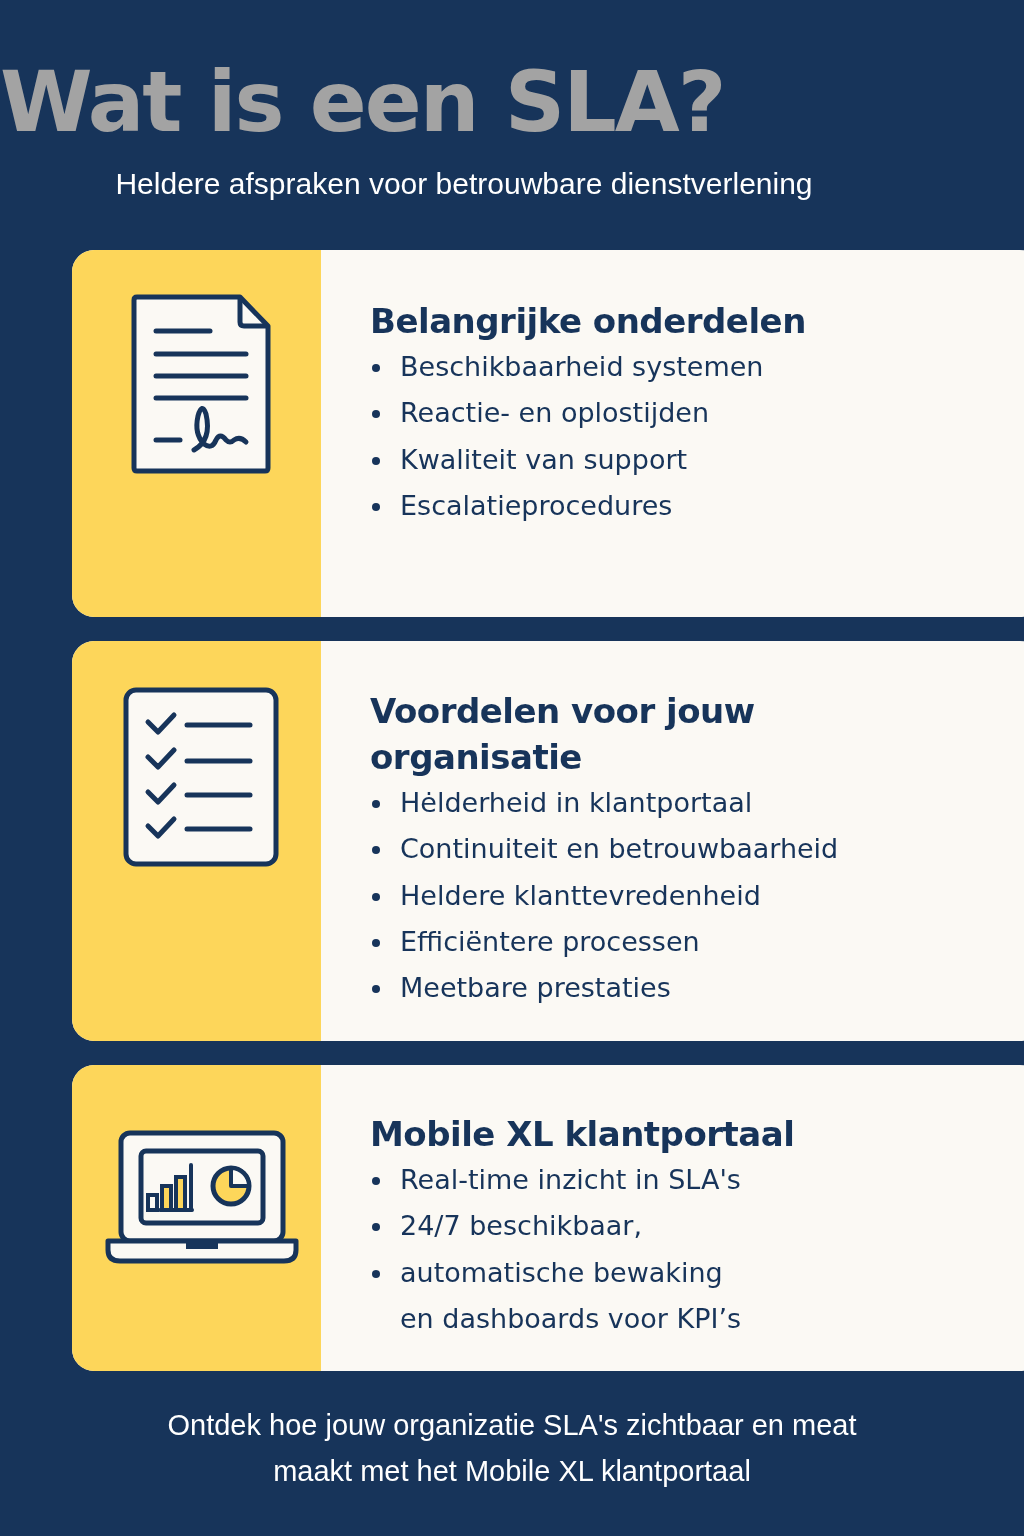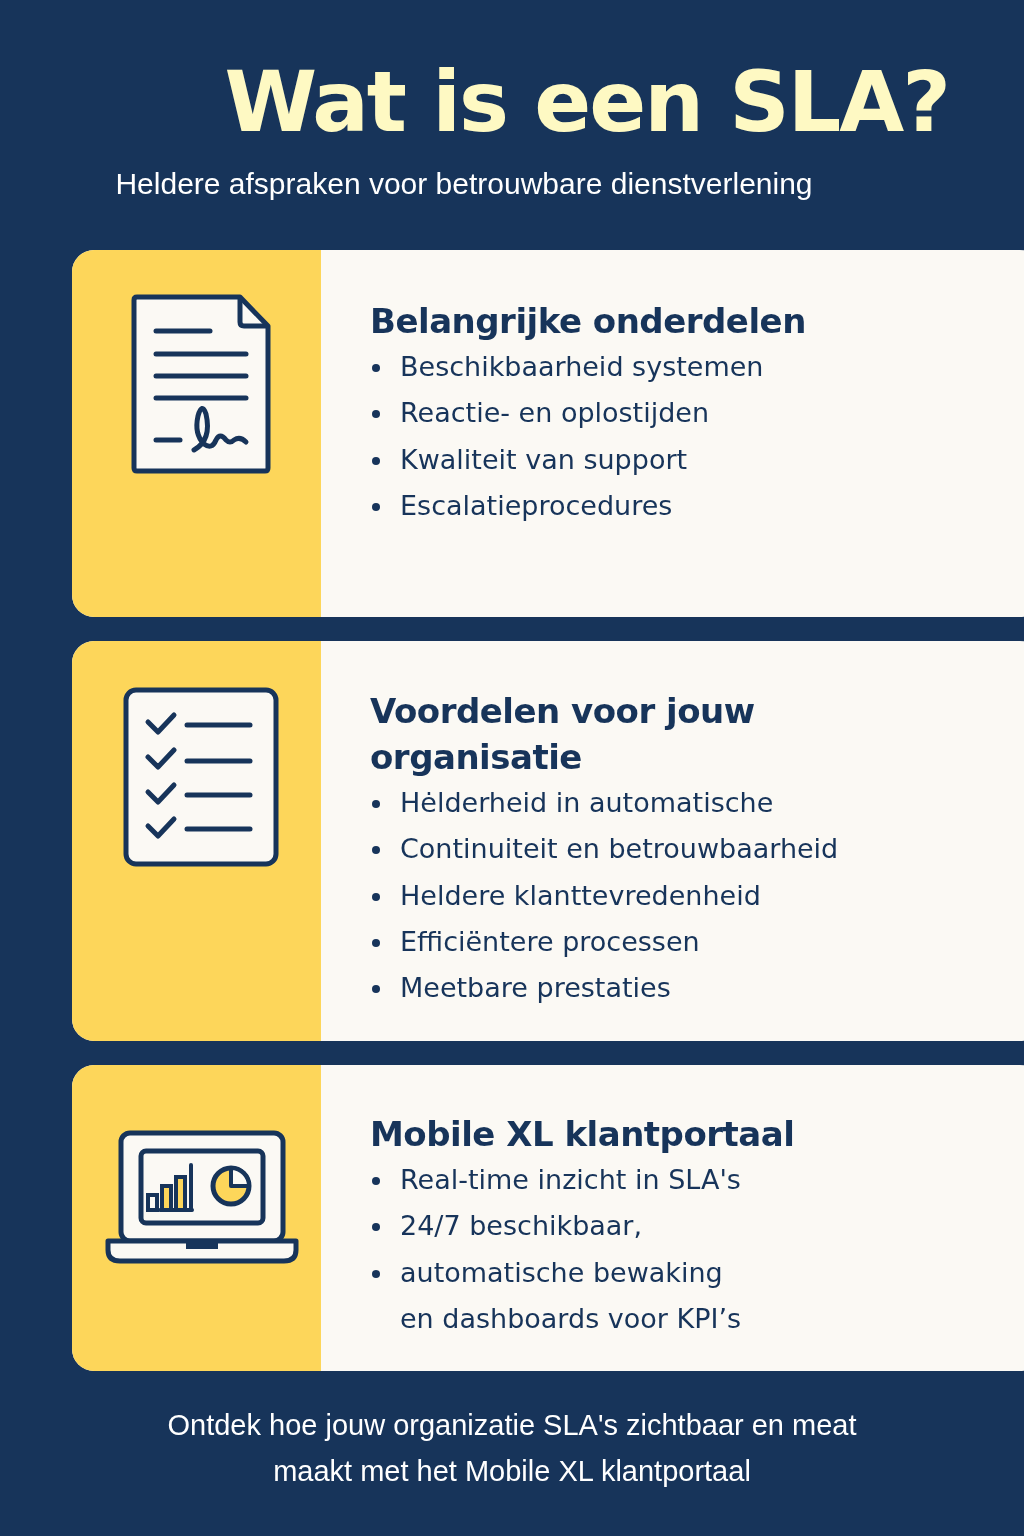--- a/index.html
+++ b/index.html
@@ -5,21 +5,21 @@
   html, body { margin: 0; padding: 0; }
   body {
     width: 1024px; height: 1536px; overflow: hidden;
     background: #17345a;
     font-family: "DejaVu Sans", sans-serif;
     color: #17345a;
     position: relative;
   }
   .title {
     position: absolute; left: 0; top: 52px; width: 949px;
-    text-align: right; color: #fef9c3;
+    text-align: left; color: #a3a3a3;
     font-family: "DejaVu Sans", sans-serif; font-weight: bold;
     font-size: 84px; letter-spacing: -2px; line-height: 100px;
   }
   .subtitle {
     position: absolute; left: 0; top: 164px; width: 928px;
     text-align: center; color: #ffffff;
     font-family: "Liberation Sans", sans-serif;
     font-size: 30px; line-height: 40px;
   }
   .card {
@@ -101,21 +101,21 @@
         <line x1="65" y1="38" x2="128" y2="38"></line>
         <line x1="65" y1="74" x2="128" y2="74"></line>
         <line x1="65" y1="108" x2="128" y2="108"></line>
         <line x1="65" y1="142" x2="128" y2="142"></line>
       </g>
     </svg>
   </div>
   <div class="content" style="top:47px;">
     <h2><span>Voordelen voor jouw</span><br><span>organisatie</span></h2>
     <ul>
-      <li><span class="bullet"></span><span>Hėlderheid in automatische</span></li>
+      <li><span class="bullet"></span><span>Hėlderheid in klantportaal</span></li>
       <li><span class="bullet"></span><span>Continuiteit en betrouwbaarheid</span></li>
       <li><span class="bullet"></span><span>Heldere klanttevredenheid</span></li>
       <li><span class="bullet"></span><span>Efficiëntere processen</span></li>
       <li><span class="bullet"></span><span>Meetbare prestaties</span></li>
     </ul>
   </div>
 </div>
 
 <div class="card" style="top:1065px;height:306px;">
   <div class="side"></div>

